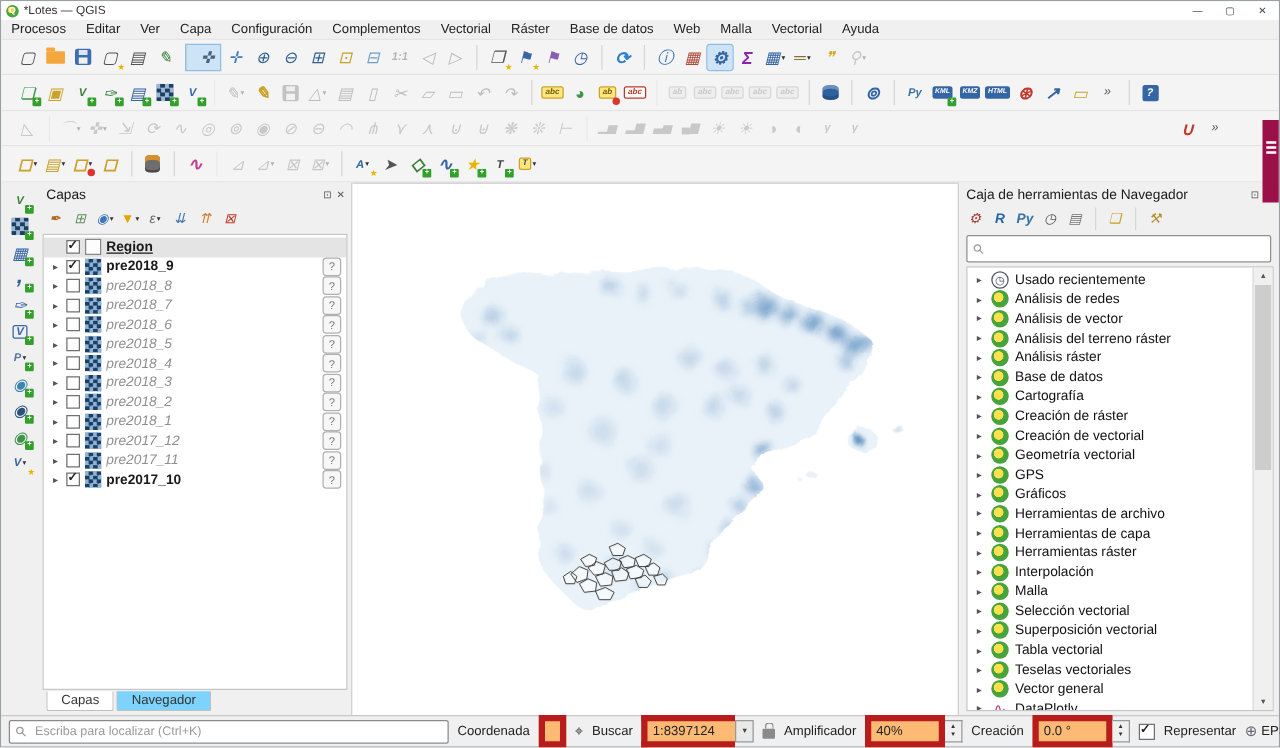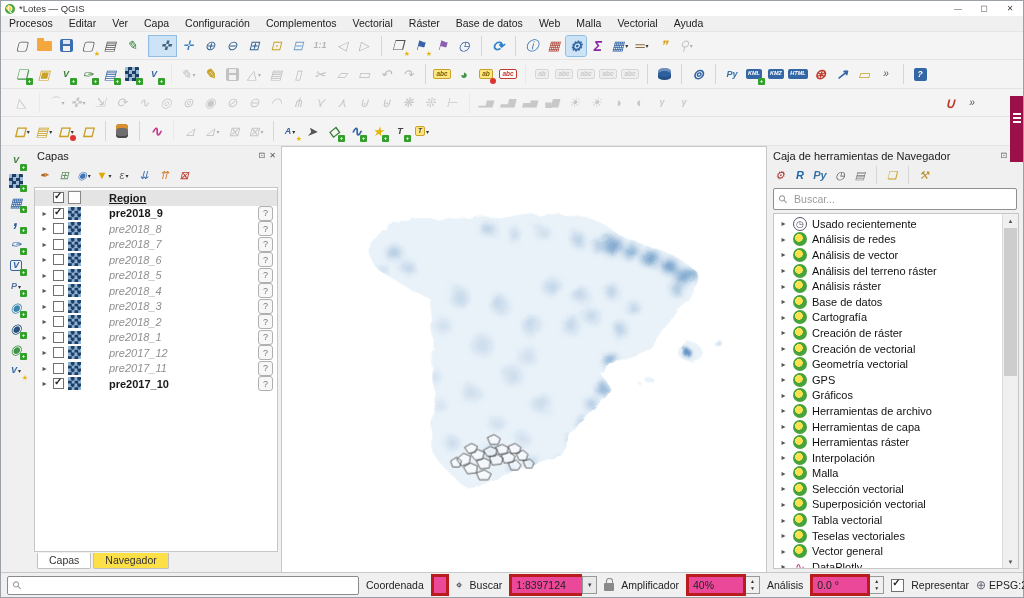--- a/index.html
+++ b/index.html
@@ -53,29 +53,29 @@
   .ptools .tbtn{min-width:18px;height:18px;}
   .ptools .tbtn .g{font-size:11px;}
   .ltree{flex:1;background:#fff;border:1px solid #c6c6c6;margin:1px 3px 0 3px;overflow:hidden;padding-top:2px;min-height:0;}
   .lrow{display:flex;align-items:center;height:15.5px;padding-left:5px;gap:4px;font-size:11px;color:#1a1a1a;}
   .lrow .arr{width:9px;font-size:8px;color:#555;text-align:center;flex:0 0 auto;}
   .lrow.noarrow .arr{visibility:hidden;}
   .lrow .cbx{width:11px;height:11px;border:1px solid #707070;background:#fff;position:relative;flex:0 0 auto;box-sizing:border-box;}
   .lrow.on .cbx::after{content:'✓';position:absolute;top:-3px;left:0px;font-size:10px;font-weight:bold;color:#222;}
   .lrow .sym{width:13px;height:13px;background:repeating-conic-gradient(#1d3f66 0% 25%,#8fb3d4 25% 50%);background-size:6.5px 6.5px;flex:0 0 auto;}
   .lrow.vec .sym{background:#fdfdfd;border:1px solid #888;box-sizing:border-box;}
-  .lrow .lab{flex:1;white-space:nowrap;overflow:hidden;margin-left:24px;}
+  .lrow .lab{flex:1;white-space:nowrap;overflow:hidden;}
   .lrow.on .lab{font-weight:bold;}
   .lrow.off .lab{color:#8f8f8f;font-style:italic;}
   .lrow.sel{background:#e4e4e4;}
   .lrow.sel .lab{text-decoration:underline;font-weight:bold;}
   .lrow .qb{width:13px;height:13px;border:1px solid #b0b0b0;border-radius:3px;background:#f7f7f7;color:#777;font-size:9px;display:flex;align-items:center;justify-content:center;margin-right:4px;flex:0 0 auto;}
   .lrow.noq .qb{visibility:hidden;}
   .ltabs{height:19px;display:flex;align-items:flex-start;padding:1px 0 0 6px;gap:2px;flex:0 0 auto;}
-  .ltab{font-size:10.5px;padding:1px 11px 2px 11px;border:1px solid #c0c0c0;background:#fde047;color:#333;border-radius:0 0 2px 2px;border-top:none;}
+  .ltab{font-size:10.5px;padding:1px 11px 2px 11px;border:1px solid #c0c0c0;background:#7dd3fc;color:#333;border-radius:0 0 2px 2px;border-top:none;}
   .ltab.active{background:#fff;}
   
   .map{flex:1;background:#fff;position:relative;border-top:1px solid #c8c8c8;min-width:0;}
   .map svg{position:absolute;inset:0;width:100%;height:100%;}
   
   .toolbox-panel{width:256px;background:#f0f0f0;border-left:1px solid #c8c8c8;display:flex;flex-direction:column;flex:0 0 auto;}
   .search{margin:2px 6px 3px 6px;height:20px;border:1px solid #8f8f8f;border-radius:2px;background:#fff;display:flex;align-items:center;padding:0 5px;gap:5px;flex:0 0 auto;}
   .search .mag{color:#999;font-size:11px;display:inline-block;transform:rotate(-45deg);}
   .search input{border:none;outline:none;flex:1;font-size:10.5px;font-family:"Liberation Sans",sans-serif;color:#333;background:transparent;}
   .search input::placeholder{color:#9a9a9a;}
@@ -93,21 +93,21 @@
   .sarrow{height:13px;font-size:6px;color:#555;display:flex;align-items:center;flex:0 0 auto;}
   .sthumb{width:13px;height:148px;background:#cdcdcd;margin-top:1px;}
   .sfill{flex:1;}
   
   .statusbar{height:24px;background:#f0f0f0;border-top:1px solid #c8c8c8;display:flex;align-items:center;padding:0 6px;gap:7px;font-size:10.5px;color:#222;flex:0 0 auto;white-space:nowrap;}
   .locate{width:340px;height:17px;border:1px solid #8a8a8a;border-radius:2px;background:#fff;display:flex;align-items:center;padding:0 5px;gap:5px;flex:0 0 auto;}
   .locate .mag{color:#999;font-size:11px;transform:rotate(-45deg);}
   .locate input{border:none;outline:none;flex:1;font-size:10px;font-family:"Liberation Sans",sans-serif;background:transparent;color:#333;}
   .locate input::placeholder{color:#9a9a9a;}
   .sb-label{color:#222;}
-  .sb-box{height:16px;border:3px solid #b91c1c;background:#ec4899;display:flex;align-items:center;padding:0 4px;font-size:10.5px;box-sizing:content-box;}
+  .sb-box{height:16px;border:5px solid #b91c1c;background:#fdba74;display:flex;align-items:center;padding:0 4px;font-size:10.5px;box-sizing:content-box;}
   .coordbox{width:92px;}
   .coordbox input{border:none;outline:none;width:100%;font-size:10.5px;font-family:"Liberation Sans",sans-serif;background:transparent;}
   .combo{display:flex;align-items:center;}
   .combo .sb-box{width:62px;border-right:none;}
   .combo .cbtn{width:15px;height:18px;border:1px solid #999;background:#e9e9e9;display:flex;align-items:center;justify-content:center;font-size:6px;color:#444;box-sizing:border-box;}
   .spin{display:flex;align-items:center;}
   .spin .sb-box{width:46px;}
   .updown{width:14px;height:18px;border:1px solid #999;border-left:none;background:#f0f0f0;display:flex;flex-direction:column;align-items:center;justify-content:center;font-size:5px;color:#333;line-height:1.4;box-sizing:border-box;}
   .lockico{width:10px;height:8px;background:#8a8a8a;border-radius:1px;position:relative;margin-top:4px;flex:0 0 auto;}
   .lockico::before{content:'';position:absolute;top:-5px;left:1.5px;width:5px;height:4px;border:1.5px solid #8a8a8a;border-bottom:none;border-radius:3px 3px 0 0;}
@@ -960,21 +960,20 @@
           <span class="tbtn sep" style="color: rgb(201, 162, 39);">
             <i class="g">❏</i>
           </span>
 
           <span class="tbtn sep" style="color: rgb(184, 145, 47);">
             <i class="g">⚒</i>
           </span>
         </div>
       <div class="search">
         <span class="mag">⚲</span>
-        <input placeholder="Buscar..." style="">
       </div>
       <div class="ttree">
         <div class="tlist">
 
             <div class="trow">
               <span class="arr">▸</span>
               <span class="tico clock"></span>
               <span class="tlab">Usado recientemente</span>
             </div>
 
@@ -1118,41 +1117,42 @@
           <span class="sarrow">▼</span>
         </div>
       </div>
     </div>
 
   </div>
 
   <div class="statusbar">
     <div class="locate">
       <span class="mag">⚲</span>
+      <input placeholder="Escriba para localizar (Ctrl+K)" style="">
     </div>
     <span class="sb-label" style="margin-left:auto;">Coordenada</span>
     <span class="sb-box coordbox">
         <input value="1230520,4164928" style="">
       </span>
     <span class="globe" style="color:#444;">⌖</span>
     <span class="sb-label">Buscar</span>
     <span class="combo">
       <span class="sb-box">1:8397124</span>
       <span class="cbtn">▼</span>
     </span>
     <span class="lockico"></span>
     <span class="sb-label">Amplificador</span>
     <span class="spin">
       <span class="sb-box">40%</span>
       <span class="updown">
           <span>▲</span>
           <span>▼</span>
         </span>
     </span>
-    <span class="sb-label">Análisis</span>
+    <span class="sb-label">Creación</span>
     <span class="spin">
       <span class="sb-box">0.0 °</span>
       <span class="updown">
           <span>▲</span>
           <span>▼</span>
         </span>
     </span>
     <span class="sb-check"></span>
     <span class="sb-label">Representar</span>
     <span class="globe">⊕</span>

